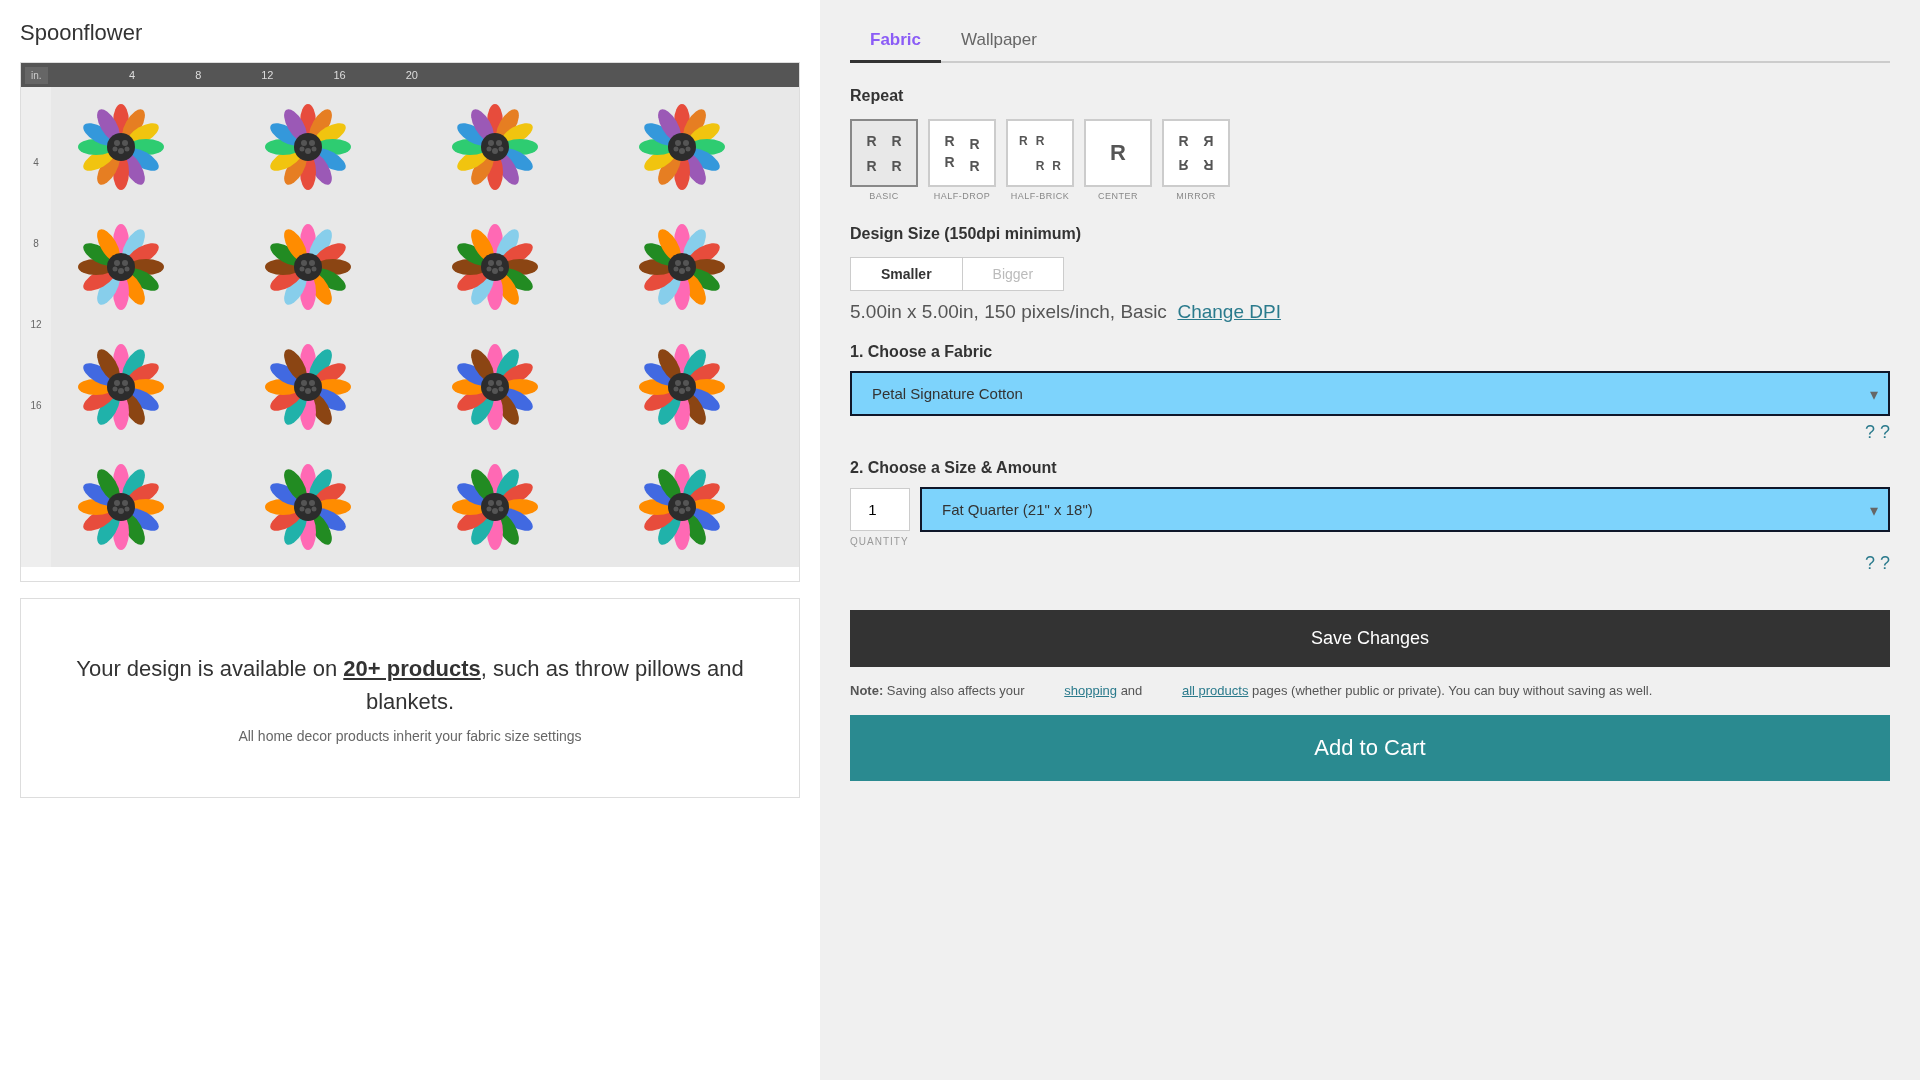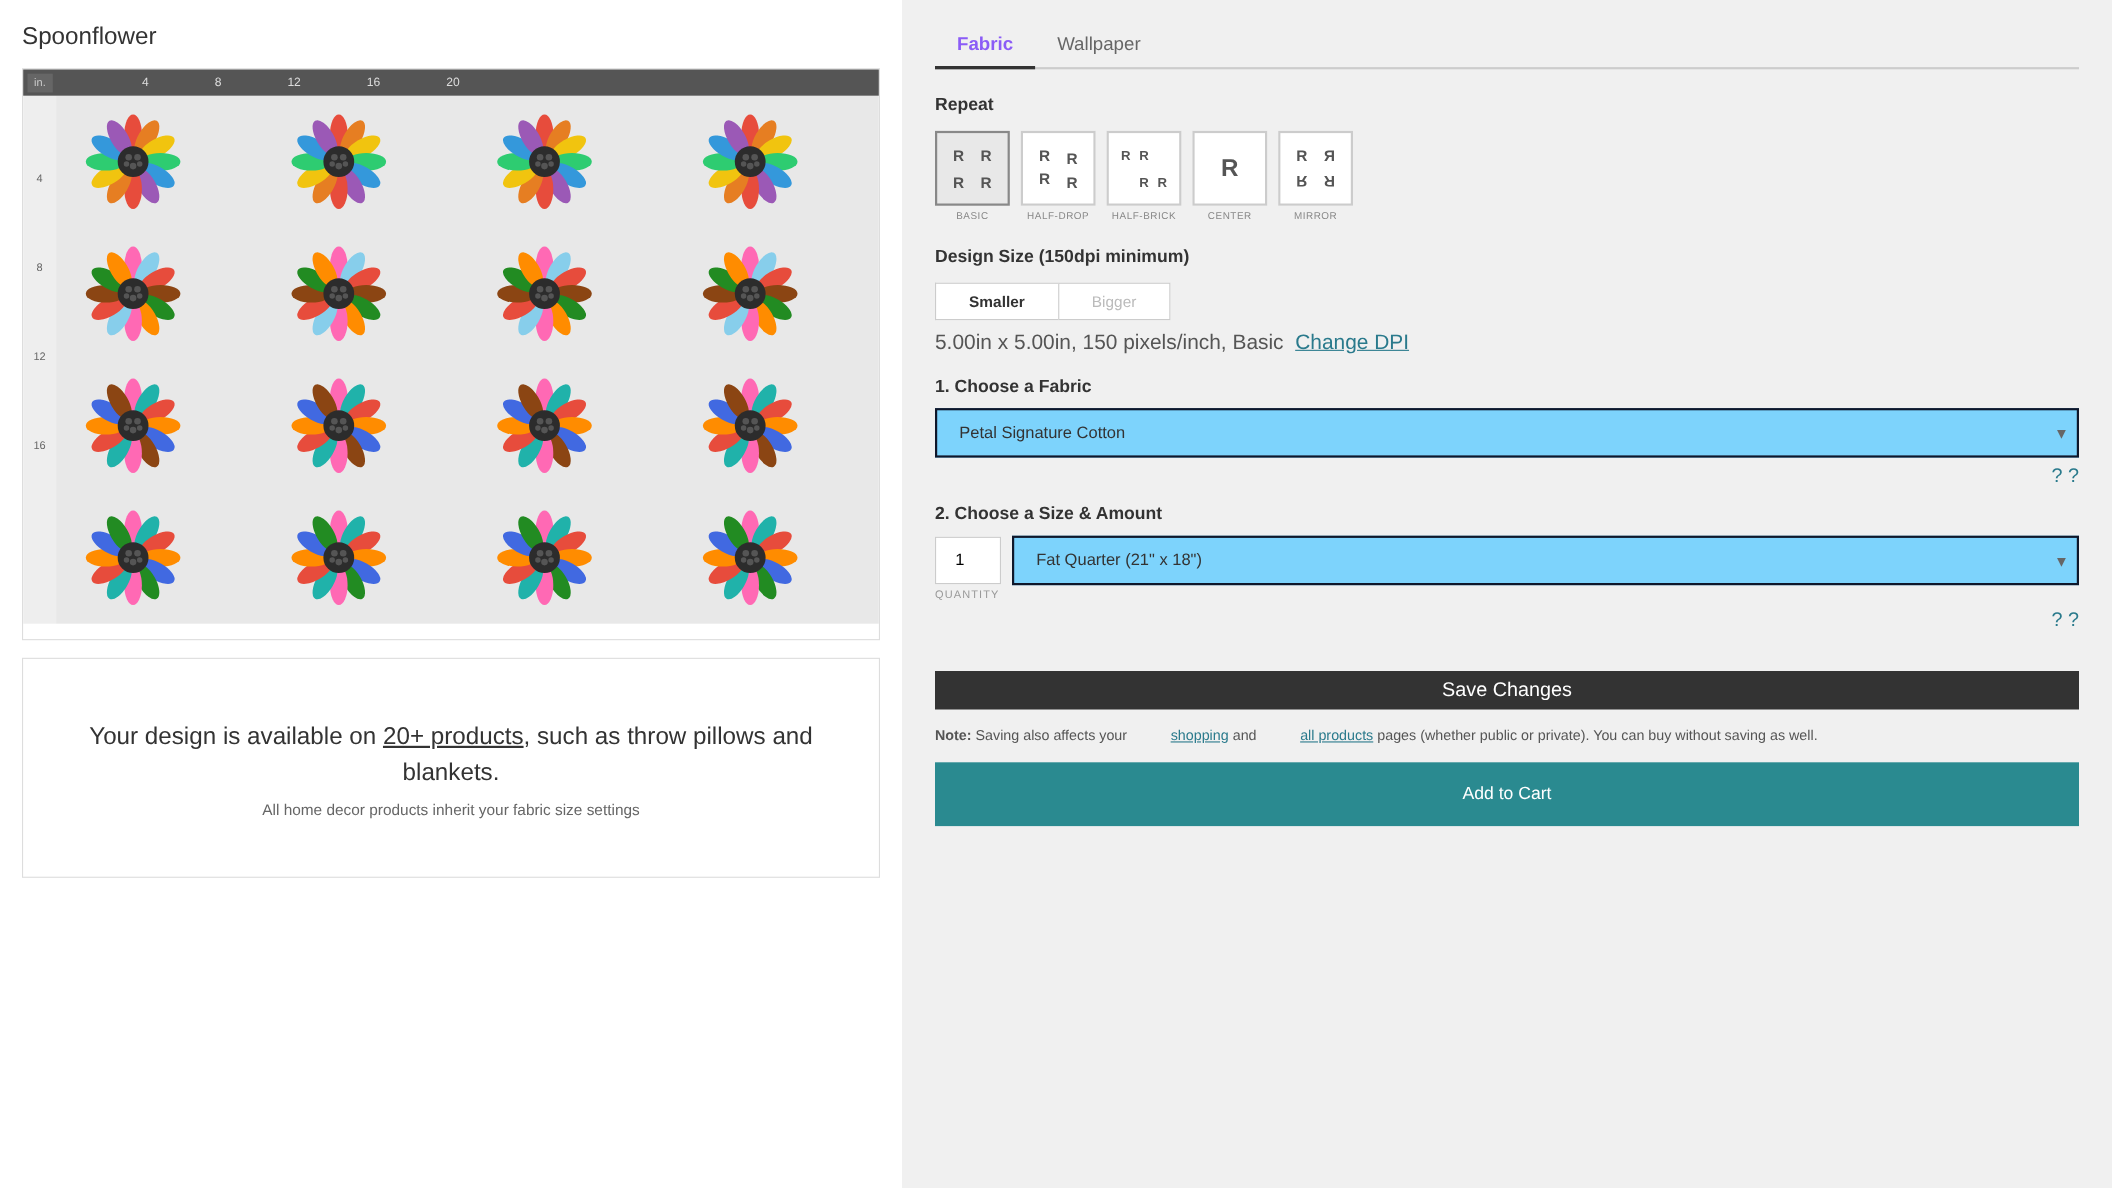--- a/index.html
+++ b/index.html
@@ -102,20 +102,21 @@
 
     .promo-main-text {
       font-size: 22px;
       color: #333;
       line-height: 1.5;
     }
 
     .promo-link {
       color: #333;
       text-decoration: underline;
+      font-weight: bold;
     }
 
     .promo-sub-text {
       font-size: 14px;
       color: #666;
       margin-top: 10px;
     }
 
     
     .right-panel {
@@ -299,21 +300,21 @@
 
     .quantity-label {
       font-size: 10px;
       color: #999;
       letter-spacing: 1px;
       margin-top: 4px;
     }
 
     .save-btn {
       width: 100%;
-      padding: 7px;
+      padding: 18px;
       background: #333;
       color: #fff;
       border: none;
       font-size: 18px;
       cursor: pointer;
       margin-bottom: 14px;
       margin-top: 20px;
     }
 
     .note-text {
@@ -328,21 +329,21 @@
       text-decoration: underline;
       margin-left: 36px;
     }
 
     .add-cart-btn {
       width: 100%;
       padding: 20px;
       background: #2a8a90;
       color: #fff;
       border: none;
-      font-size: 16px;
+      font-size: 22px;
       cursor: pointer;
     }
   </style>
 </head>
 <body>
 
 <div class="left-panel">
   <div class="brand-name">Spoonflower</div>
 
   <div class="canvas-area">

